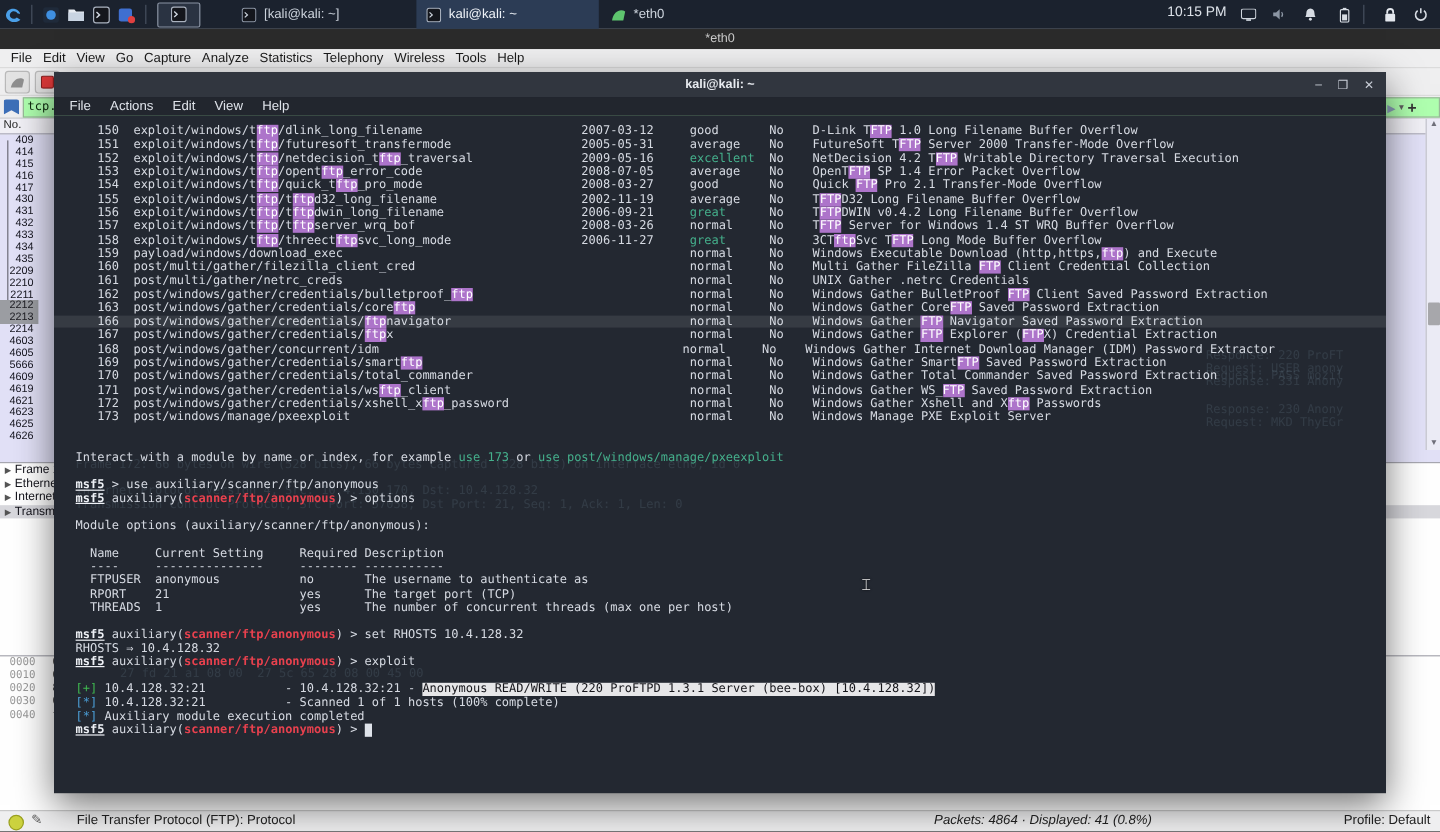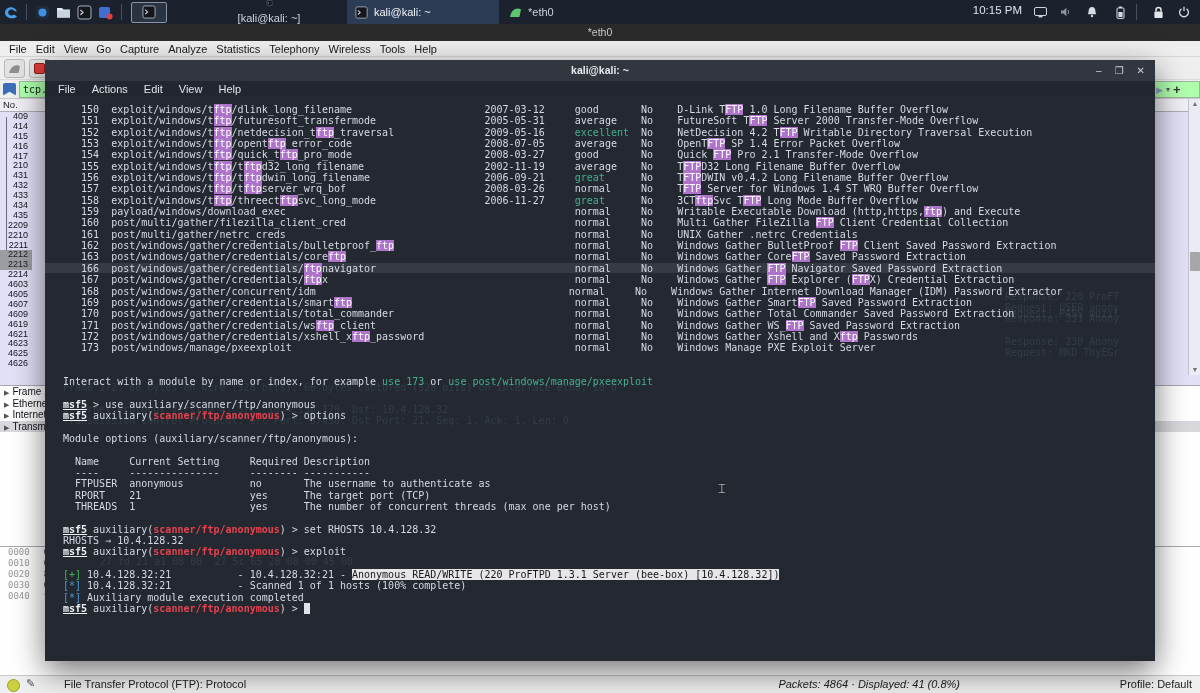--- a/index.html
+++ b/index.html
@@ -157,35 +157,35 @@
 
   <div class="abs" id="ws-packetlist">
     <div id="pkt-header">No.</div>
     <div id="pkt-bracket"></div>
     <div id="pkt-rows">
         <div class="pkt-row">409</div>
         <div class="pkt-row">414</div>
         <div class="pkt-row">415</div>
         <div class="pkt-row">416</div>
         <div class="pkt-row">417</div>
-        <div class="pkt-row">210</div>
+        <div class="pkt-row">430</div>
         <div class="pkt-row">431</div>
         <div class="pkt-row">432</div>
         <div class="pkt-row">433</div>
         <div class="pkt-row">434</div>
         <div class="pkt-row">435</div>
         <div class="pkt-row">2209</div>
         <div class="pkt-row">2210</div>
         <div class="pkt-row">2211</div>
         <div class="pkt-row sel">2212</div>
         <div class="pkt-row sel">2213</div>
         <div class="pkt-row">2214</div>
         <div class="pkt-row">4603</div>
         <div class="pkt-row">4605</div>
-        <div class="pkt-row">4607</div>
+        <div class="pkt-row">5666</div>
         <div class="pkt-row">4609</div>
         <div class="pkt-row">4619</div>
         <div class="pkt-row">4621</div>
         <div class="pkt-row">4623</div>
         <div class="pkt-row">4625</div>
         <div class="pkt-row">4626</div>
       </div>
   </div>
 
   <div class="abs" id="ws-scroll">
@@ -250,21 +250,21 @@
       <div id="term-lines">
           <div class="line"><span>   150  </span><span>exploit/windows/t</span><span class="hl">ftp</span><span>/dlink_long_filename</span><span>                      2007-03-12     </span><span>good</span><span>       No    </span><span>D-Link T</span><span class="hl">FTP</span><span> 1.0 Long Filename Buffer Overflow</span></div>
           <div class="line"><span>   151  </span><span>exploit/windows/t</span><span class="hl">ftp</span><span>/futuresoft_transfermode</span><span>                  2005-05-31     </span><span>average</span><span>    No    </span><span>FutureSoft T</span><span class="hl">FTP</span><span> Server 2000 Transfer-Mode Overflow</span></div>
           <div class="line"><span>   152  </span><span>exploit/windows/t</span><span class="hl">ftp</span><span>/netdecision_t</span><span class="hl">ftp</span><span>_traversal</span><span>               2009-05-16     </span><span class="rank-good">excellent</span><span>  No    </span><span>NetDecision 4.2 T</span><span class="hl">FTP</span><span> Writable Directory Traversal Execution</span></div>
           <div class="line"><span>   153  </span><span>exploit/windows/t</span><span class="hl">ftp</span><span>/opent</span><span class="hl">ftp</span><span>_error_code</span><span>                      2008-07-05     </span><span>average</span><span>    No    </span><span>OpenT</span><span class="hl">FTP</span><span> SP 1.4 Error Packet Overflow</span></div>
           <div class="line"><span>   154  </span><span>exploit/windows/t</span><span class="hl">ftp</span><span>/quick_t</span><span class="hl">ftp</span><span>_pro_mode</span><span>                      2008-03-27     </span><span>good</span><span>       No    </span><span>Quick </span><span class="hl">FTP</span><span> Pro 2.1 Transfer-Mode Overflow</span></div>
           <div class="line"><span>   155  </span><span>exploit/windows/t</span><span class="hl">ftp</span><span>/t</span><span class="hl">ftp</span><span>d32_long_filename</span><span>                    2002-11-19     </span><span>average</span><span>    No    </span><span>T</span><span class="hl">FTP</span><span>D32 Long Filename Buffer Overflow</span></div>
           <div class="line"><span>   156  </span><span>exploit/windows/t</span><span class="hl">ftp</span><span>/t</span><span class="hl">ftp</span><span>dwin_long_filename</span><span>                   2006-09-21     </span><span class="rank-good">great</span><span>      No    </span><span>T</span><span class="hl">FTP</span><span>DWIN v0.4.2 Long Filename Buffer Overflow</span></div>
           <div class="line"><span>   157  </span><span>exploit/windows/t</span><span class="hl">ftp</span><span>/t</span><span class="hl">ftp</span><span>server_wrq_bof</span><span>                       2008-03-26     </span><span>normal</span><span>     No    </span><span>T</span><span class="hl">FTP</span><span> Server for Windows 1.4 ST WRQ Buffer Overflow</span></div>
           <div class="line"><span>   158  </span><span>exploit/windows/t</span><span class="hl">ftp</span><span>/threect</span><span class="hl">ftp</span><span>svc_long_mode</span><span>                  2006-11-27     </span><span class="rank-good">great</span><span>      No    </span><span>3CT</span><span class="hl">ftp</span><span>Svc T</span><span class="hl">FTP</span><span> Long Mode Buffer Overflow</span></div>
-          <div class="line"><span>   159  </span><span>payload/windows/download_exec</span><span>                                                </span><span>normal</span><span>     No    </span><span>Writable Executable Download (http,https,</span><span class="hl">ftp</span><span>) and Execute</span></div>
+          <div class="line"><span>   159  </span><span>payload/windows/download_exec</span><span>                                                </span><span>normal</span><span>     No    </span><span>Windows Executable Download (http,https,</span><span class="hl">ftp</span><span>) and Execute</span></div>
           <div class="line"><span>   160  </span><span>post/multi/gather/filezilla_client_cred</span><span>                                      </span><span>normal</span><span>     No    </span><span>Multi Gather FileZilla </span><span class="hl">FTP</span><span> Client Credential Collection</span></div>
           <div class="line"><span>   161  </span><span>post/multi/gather/netrc_creds</span><span>                                                </span><span>normal</span><span>     No    </span><span>UNIX Gather .netrc Credentials</span></div>
           <div class="line"><span>   162  </span><span>post/windows/gather/credentials/bulletproof_</span><span class="hl">ftp</span><span>                              </span><span>normal</span><span>     No    </span><span>Windows Gather BulletProof </span><span class="hl">FTP</span><span> Client Saved Password Extraction</span></div>
           <div class="line"><span>   163  </span><span>post/windows/gather/credentials/core</span><span class="hl">ftp</span><span>                                      </span><span>normal</span><span>     No    </span><span>Windows Gather Core</span><span class="hl">FTP</span><span> Saved Password Extraction</span></div>
           <div class="line"><span>   166  </span><span>post/windows/gather/credentials/</span><span class="hl">ftp</span><span>navigator</span><span>                                 </span><span>normal</span><span>     No    </span><span>Windows Gather </span><span class="hl">FTP</span><span> Navigator Saved Password Extraction</span></div>
           <div class="line"><span>   167  </span><span>post/windows/gather/credentials/</span><span class="hl">ftp</span><span>x</span><span>                                         </span><span>normal</span><span>     No    </span><span>Windows Gather </span><span class="hl">FTP</span><span> Explorer (</span><span class="hl">FTP</span><span>X) Credential Extraction</span></div>
           <div class="line"><span>   168  </span><span>post/windows/gather/concurrent/idm</span><span>                                          </span><span>normal</span><span>     No    </span><span>Windows Gather Internet Download Manager (IDM) Password Extractor</span></div>
           <div class="line"><span>   169  </span><span>post/windows/gather/credentials/smart</span><span class="hl">ftp</span><span>                                     </span><span>normal</span><span>     No    </span><span>Windows Gather Smart</span><span class="hl">FTP</span><span> Saved Password Extraction</span></div>
           <div class="line"><span>   170  </span><span>post/windows/gather/credentials/total_commander</span><span>                              </span><span>normal</span><span>     No    </span><span>Windows Gather Total Commander Saved Password Extraction</span></div>
           <div class="line"><span>   171  </span><span>post/windows/gather/credentials/ws</span><span class="hl">ftp</span><span>_client</span><span>                                 </span><span>normal</span><span>     No    </span><span>Windows Gather WS_</span><span class="hl">FTP</span><span> Saved Password Extraction</span></div>
@@ -329,21 +329,21 @@
         </svg>
     </span>
     <span class="tb-sep"></span>
     <span class="tb-box">
       <svg width="14" height="14" viewBox="0 0 15 15">
           <rect x="1" y="1" width="13" height="13" rx="2" fill="#14161c" stroke="#aab2bf" stroke-width="1"></rect>
           <path d="M3.4 5 l2.6 2.4 -2.6 2.4" stroke="#cfd6e0" stroke-width="1.2" fill="none"></path>
         </svg>
     </span>
 
-    <span class="task" style="left:193px;flex-direction:column;">
+    <span class="task" style="left:193px;">
       <svg width="13" height="13" viewBox="0 0 15 15">
           <rect x="1" y="1" width="13" height="13" rx="2" fill="#14161c" stroke="#8d96a5" stroke-width="1"></rect>
           <path d="M3.4 5 l2.6 2.4 -2.6 2.4" stroke="#cfd6e0" stroke-width="1.2" fill="none"></path>
         </svg>
       <span class="lbl">[kali@kali: ~]</span>
     </span>
     <span class="task active" style="left:347px;">
       <svg width="13" height="13" viewBox="0 0 15 15">
           <rect x="1" y="1" width="13" height="13" rx="2" fill="#14161c" stroke="#aab2bf" stroke-width="1"></rect>
           <path d="M3.4 5 l2.6 2.4 -2.6 2.4" stroke="#cfd6e0" stroke-width="1.2" fill="none"></path>

